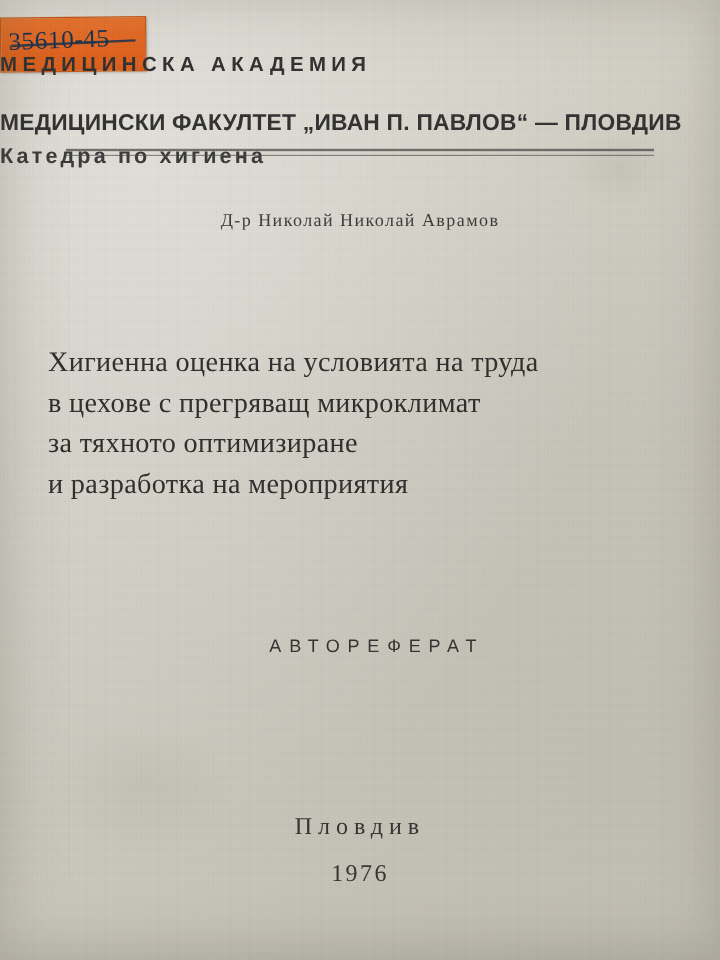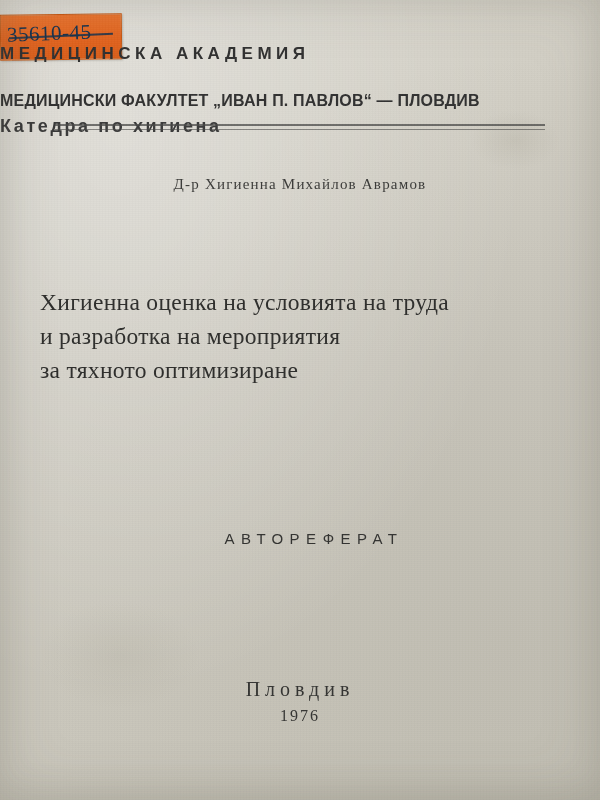--- a/index.html
+++ b/index.html
@@ -86,21 +86,21 @@
     font-family: "Liberation Sans", sans-serif;
     font-weight: bold;
     font-size: 17px;
     letter-spacing: 4.5px;
     color: #313131;
     margin-bottom: 4px;
   }
   .header .line2 {
     font-family: "Liberation Sans", sans-serif;
     font-weight: bold;
-    font-size: 16px;
+    font-size: 19px;
     letter-spacing: 0.2px;
     color: #313131;
     margin-bottom: 6px;
     margin-top: 28px;
   }
   .header .line3 {
     font-family: "Liberation Sans", sans-serif;
     font-weight: bold;
     font-size: 18px;
     letter-spacing: 2.6px;
@@ -167,23 +167,23 @@
     top: 678px;
     text-align: center;
     font-family: "Liberation Serif", serif;
     color: #343432;
   }
   .imprint .city {
     font-size: 20px;
     letter-spacing: 5px;
   }
   .imprint .year {
-    font-size: 16px;
+    font-size: 20px;
     letter-spacing: 2px;
-    margin-top: 6px;
+    margin-top: 16px;
   }
 
   .blot {
     position: absolute;
     border-radius: 50%;
     pointer-events: none;
   }
 </style>
 </head>
 <body>
@@ -202,26 +202,27 @@
     <div class="line1">МЕДИЦИНСКА АКАДЕМИЯ</div>
     <div class="line2">МЕДИЦИНСКИ ФАКУЛТЕТ „ИВАН П. ПАВЛОВ“ — ПЛОВДИВ</div>
     <div class="line3">Катедра по хигиена</div>
   </div>
 
   <div class="rules">
     <div class="rule-thick"></div>
     <div class="rule-thin"></div>
   </div>
 
-  <div class="author">Д-р Хигиенна Михайлов Аврамов</div>
+  <div class="author">Д-р Николай Николай Аврамов</div>
 
   <div class="title">
     <div>Хигиенна оценка на условията на труда</div>
+    <div>в цехове с прегряващ микроклимат</div>
+    <div>за тяхното оптимизиране</div>
     <div>и разработка на мероприятия</div>
-    <div>за тяхното оптимизиране</div>
   </div>
 
   <div class="doctype">АВТОРЕФЕРАТ</div>
 
   <div class="imprint">
     <div class="city">Пловдив</div>
     <div class="year">1976</div>
   </div>
 
   <div class="grain"></div>

